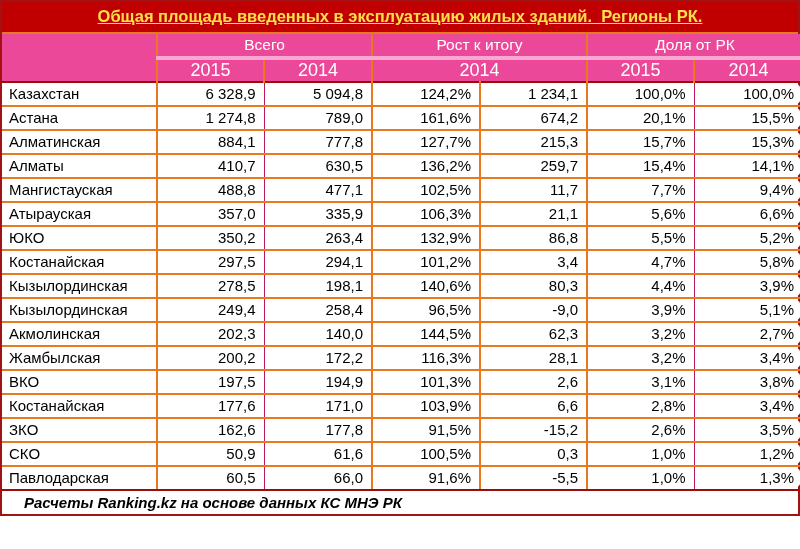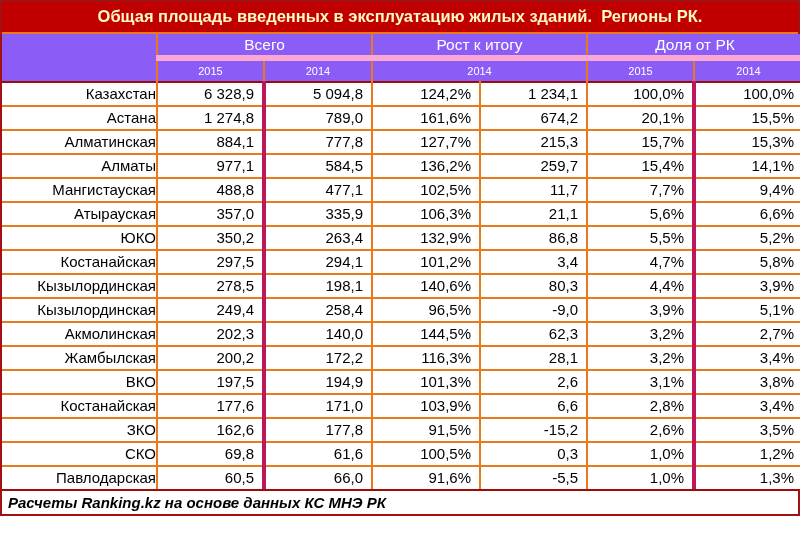--- a/index.html
+++ b/index.html
@@ -11,73 +11,74 @@
     overflow: hidden;
   }
   .wrap {
     width: 800px;
     border: 2px solid #A21212;
     background: #fff;
   }
   
   .title-block {
     background: #C00000;
-    color: #fef9c3;
+    color: #fde047;
     text-align: center;
     padding: 3px 0 4px 0;
     border-bottom: 2px solid #E8791D;
+    text-decoration: underline;
   }
   .title-block .t-line {
     font-size: 16.5px;
     font-weight: bold;
     line-height: 23px;
     white-space: pre-wrap;
   }
   
   table {
     width: 100%;
     border-collapse: collapse;
     table-layout: fixed;
   }
   thead th {
-    background: #8b5cf6;
+    background: #ec4899;
     color: #fff;
     font-weight: normal;
     font-size: 15.5px;
     text-align: center;
     height: 24px;
     vertical-align: middle;
   }
   thead th.bl-o { border-left: 2px solid #E8791D; }
-  thead tr.year-row th { border-top: 6px solid #f9a8d4; font-size: 11px; }
+  thead tr.year-row th { border-top: 4px solid #f9a8d4; font-size: 18px; }
   thead { border-bottom: 2px solid #9E0B0B; }
   tbody td {
     background: #fff;
     font-size: 15px;
     height: 22px;
     line-height: 22px;
     vertical-align: middle;
     white-space: nowrap;
     overflow: hidden;
   }
   tbody tr + tr td { border-top: 2px solid #E8791D; }
-  tbody td.region { text-align: right; padding-left: 7px; }
+  tbody td.region { text-align: left; padding-left: 7px; }
   tbody td.num { text-align: right; padding-right: 8px; }
   tbody td.col1, tbody td.col3, tbody td.col4, tbody td.col5 { border-left: 2px solid #E8791D; }
-  tbody td.col2, tbody td.col6 { border-left: 4px solid #be185d; }
+  tbody td.col2, tbody td.col6 { border-left: 1px solid #be185d; border-radius: 11px; }
   
   .footer-note {
     border-top: 2px solid #9E0B0B;
     background: #fff;
     font-size: 15px;
     font-weight: bold;
     font-style: italic;
     height: 25px;
     line-height: 24px;
-    padding-left: 6px;
+    padding-left: 22px;
   }
 </style>
 </head>
 <body>
 
 <div class="wrap">
 
   <div class="title-block">
     <div class="t-line">Общая площадь введенных в эксплуатацию жилых зданий.  Регионы РК.</div>
   </div>
@@ -130,22 +131,22 @@
           <td class="region">Алматинская</td>
           <td class="num col1">884,1</td>
           <td class="num col2">777,8</td>
           <td class="num col3">127,7%</td>
           <td class="num col4">215,3</td>
           <td class="num col5">15,7%</td>
           <td class="num col6">15,3%</td>
         </tr>
         <tr>
           <td class="region">Алматы</td>
-          <td class="num col1">977,1</td>
-          <td class="num col2">584,5</td>
+          <td class="num col1">410,7</td>
+          <td class="num col2">630,5</td>
           <td class="num col3">136,2%</td>
           <td class="num col4">259,7</td>
           <td class="num col5">15,4%</td>
           <td class="num col6">14,1%</td>
         </tr>
         <tr>
           <td class="region">Мангистауская</td>
           <td class="num col1">488,8</td>
           <td class="num col2">477,1</td>
           <td class="num col3">102,5%</td>
@@ -238,21 +239,21 @@
           <td class="region">ЗКО</td>
           <td class="num col1">162,6</td>
           <td class="num col2">177,8</td>
           <td class="num col3">91,5%</td>
           <td class="num col4">-15,2</td>
           <td class="num col5">2,6%</td>
           <td class="num col6">3,5%</td>
         </tr>
         <tr>
           <td class="region">СКО</td>
-          <td class="num col1">69,8</td>
+          <td class="num col1">50,9</td>
           <td class="num col2">61,6</td>
           <td class="num col3">100,5%</td>
           <td class="num col4">0,3</td>
           <td class="num col5">1,0%</td>
           <td class="num col6">1,2%</td>
         </tr>
         <tr>
           <td class="region">Павлодарская</td>
           <td class="num col1">60,5</td>
           <td class="num col2">66,0</td>

